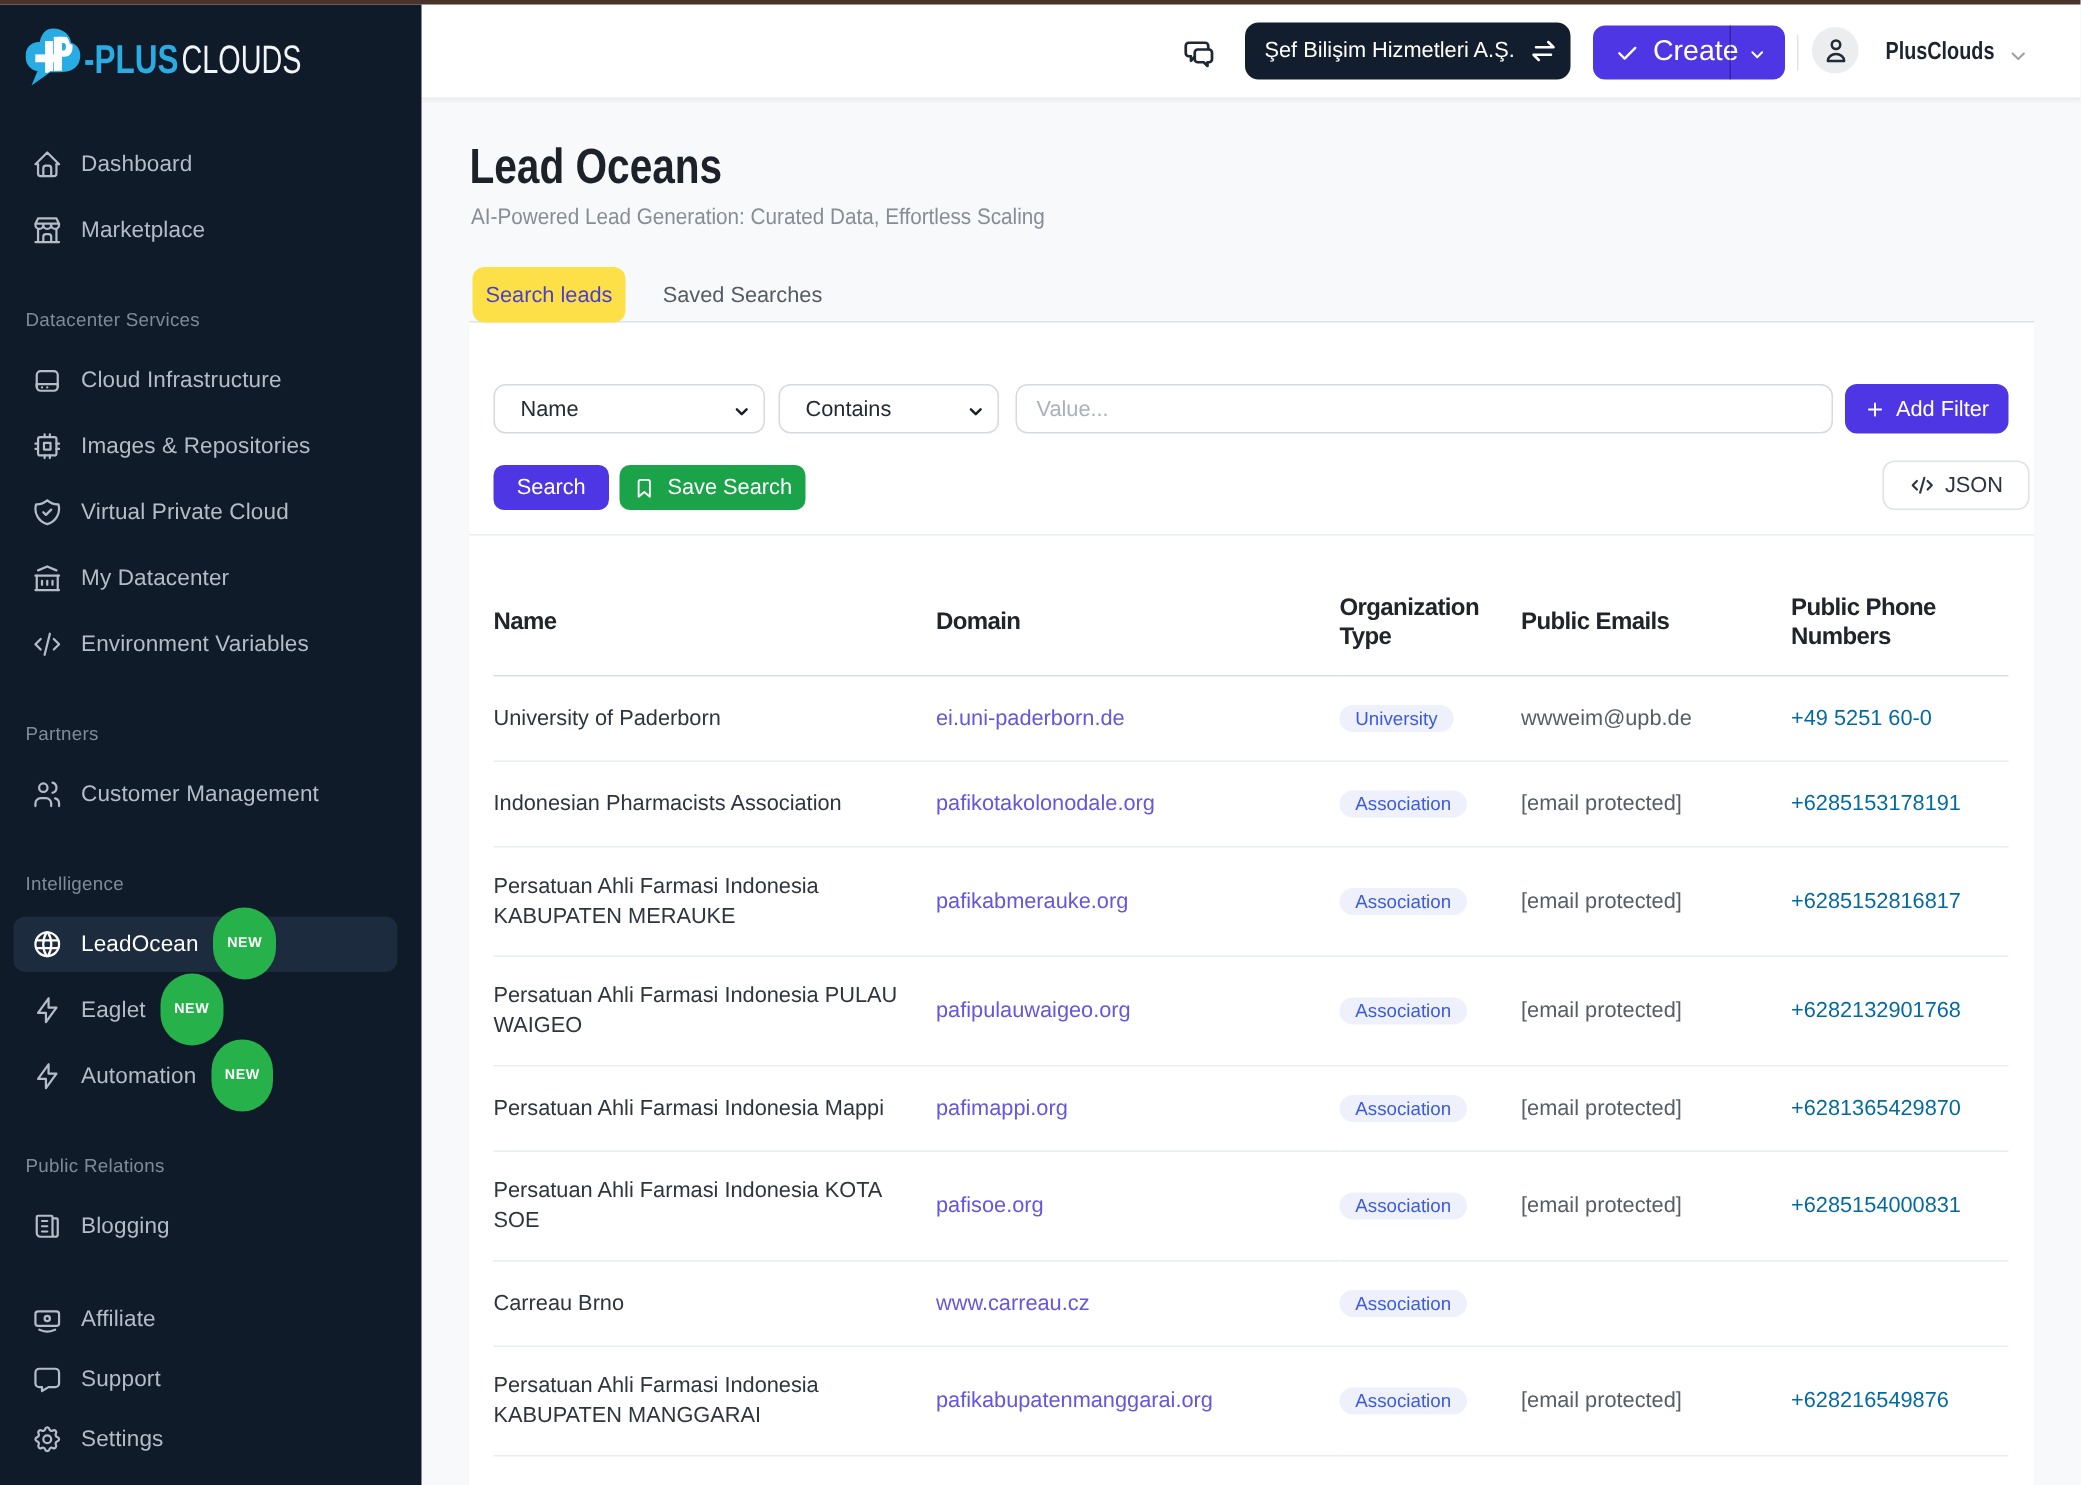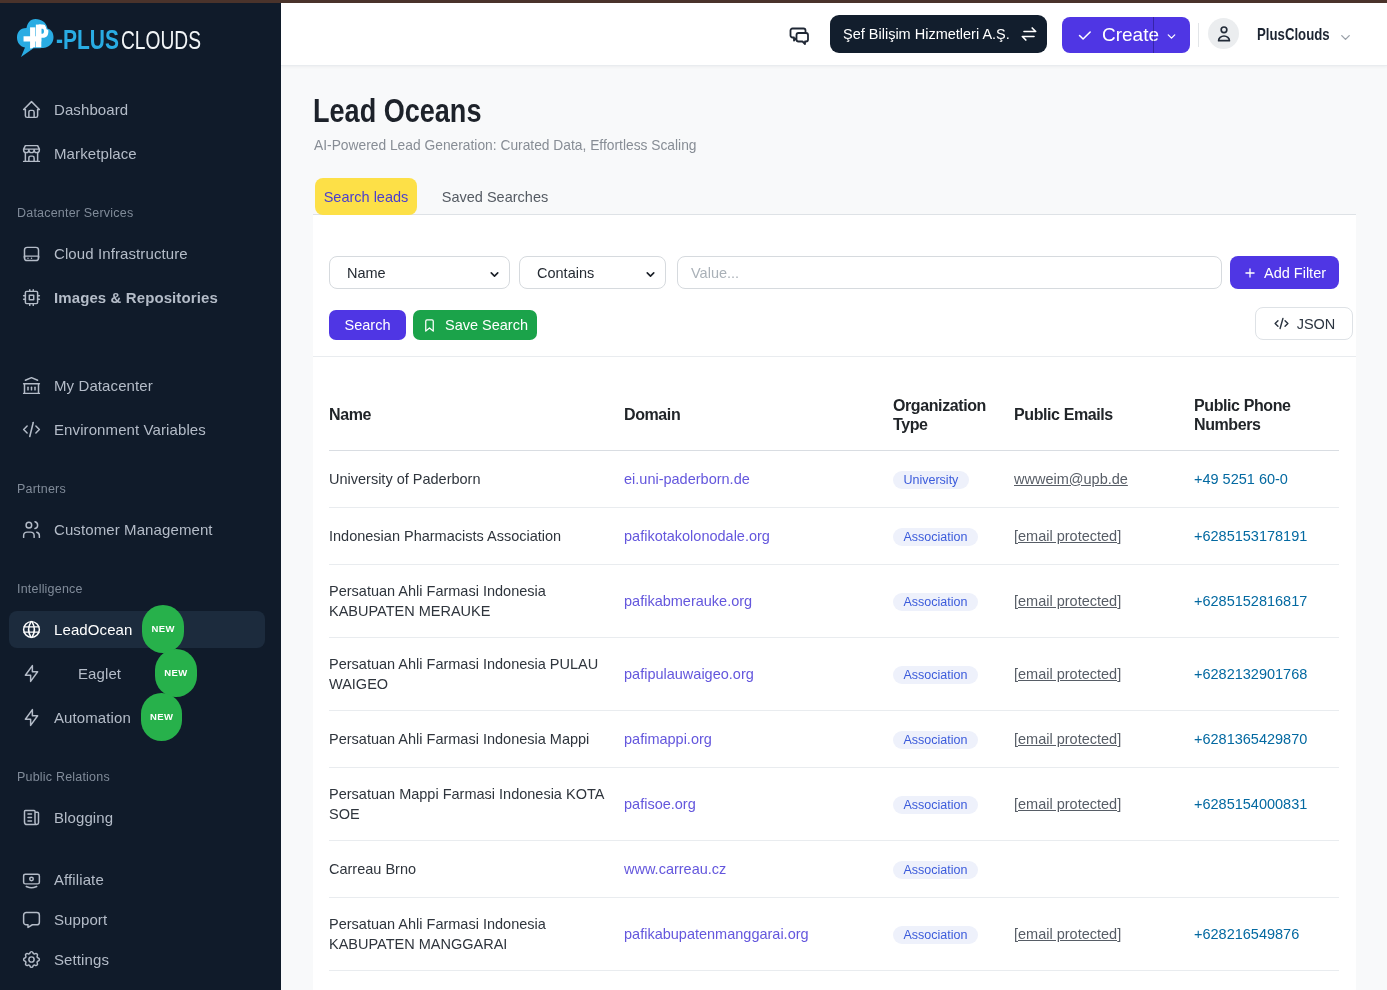--- a/index.html
+++ b/index.html
@@ -31,21 +31,21 @@
   .addfilter { position:absolute; left:1230px; top:256px; width:109px; height:33px; background:#4f36e4; border-radius:8px; color:#fff; font-size:14.5px; display:flex; align-items:center; justify-content:center; }
   .searchbtn { position:absolute; left:329px; top:310px; width:77px; height:30px; background:#4f36e4; border-radius:7px; color:#fff; font-size:14.5px; display:flex; align-items:center; justify-content:center; }
   .savebtn { position:absolute; left:413px; top:310px; width:124px; height:30px; background:#1ba34a; border-radius:7px; color:#fff; font-size:14.5px; display:flex; align-items:center; justify-content:center; }
   .jsonbtn { position:absolute; left:1255px; top:307px; width:98px; height:33px; background:#fff; border:1px solid #dee2e6; border-radius:8px; color:#2b3440; font-size:14.5px; display:flex; align-items:center; justify-content:center; }
   .divider { position:absolute; left:313px; top:356px; width:1043px; height:1px; background:#e9ecef; }
   
   table.lead { position:absolute; left:329px; top:380px; width:1010px; border-collapse:collapse; table-layout:fixed; }
   table.lead th { text-align:left; font-size:16px; letter-spacing:-0.4px; font-weight:bold; color:#212529; vertical-align:middle; border-bottom:1px solid #d9dde2; height:70px; padding:0 14px 0 0; line-height:19px; }
   table.lead td { font-size:14.5px; color:#2f353d; vertical-align:middle; border-bottom:1px solid #e9ecef; padding:0 14px 0 0; line-height:20px; }
   table.lead td.dom { color:#6457dd; }
-  table.lead td.em { color:#575d66;text-decoration:underline; }
+  table.lead td.em { color:#575d66; }
   table.lead td.ph { color:#0369a1; }
   .badge { display:inline-block; background:#eef1fb; color:#3b5bdb; font-size:12.5px; border-radius:999px; padding:2px 10.5px; line-height:14px; }
   tr.r1 td { height:57px; }
   tr.r2 td { height:73px; }
   svg { display:block; }
 </style>
 </head>
 <body>
 <div class="topstrip"></div>
 
@@ -98,37 +98,46 @@
         <svg width="21" height="21" viewBox="0 0 24 24" fill="none" stroke="#b4bcc8" stroke-width="1.7" stroke-linecap="round" stroke-linejoin="round">
           <path d="M4 17v-9a3 3 0 0 1 3 -3h10a3 3 0 0 1 3 3v9"></path>
           <path d="M4 15h16"></path>
           <path d="M4 15v2a3 3 0 0 0 3 3h10a3 3 0 0 0 3 -3v-2"></path>
           <path d="M8 17.5h0.01"></path>
           <path d="M12 17.5h0.01"></path>
         </svg>
       </span>
     <span class="tx">Cloud Infrastructure</span>
   </div>
-  <div class="sitem" style="top:272px;font-weight:bold;">
+  <div class="sitem" style="top:272px;">
     <span class="ic">
         <svg width="21" height="21" viewBox="0 0 24 24" fill="none" stroke="#b4bcc8" stroke-width="1.7" stroke-linecap="round" stroke-linejoin="round">
           <rect x="5" y="5" width="14" height="14" rx="1.5"></rect>
           <rect x="9.5" y="9.5" width="5" height="5"></rect>
           <path d="M3 10h2"></path>
           <path d="M3 14h2"></path>
           <path d="M10 3v2"></path>
           <path d="M14 3v2"></path>
           <path d="M21 10h-2"></path>
           <path d="M21 14h-2"></path>
           <path d="M10 21v-2"></path>
           <path d="M14 21v-2"></path>
         </svg>
       </span>
     <span class="tx">Images &amp; Repositories</span>
   </div>
+  <div class="sitem" style="top:316px;">
+    <span class="ic">
+        <svg width="21" height="21" viewBox="0 0 24 24" fill="none" stroke="#b4bcc8" stroke-width="1.7" stroke-linecap="round" stroke-linejoin="round">
+          <path d="M12 3a12 12 0 0 0 8.5 3a12 12 0 0 1 -8.5 15a12 12 0 0 1 -8.5 -15a12 12 0 0 0 8.5 -3"></path>
+          <path d="M9 12l2 2l4 -4"></path>
+        </svg>
+      </span>
+    <span class="tx">Virtual Private Cloud</span>
+  </div>
   <div class="sitem" style="top:360px;">
     <span class="ic">
         <svg width="21" height="21" viewBox="0 0 24 24" fill="none" stroke="#b4bcc8" stroke-width="1.7" stroke-linecap="round" stroke-linejoin="round">
           <path d="M3 21l18 0"></path>
           <path d="M3 10l18 0"></path>
           <path d="M5 6l7 -3l7 3"></path>
           <path d="M4 10l0 11"></path>
           <path d="M20 10l0 11"></path>
           <path d="M8 14l0 3"></path>
           <path d="M12 14l0 3"></path>
@@ -166,21 +175,21 @@
           <circle cx="12" cy="12" r="9"></circle>
           <path d="M3.6 9h16.8"></path>
           <path d="M3.6 15h16.8"></path>
           <path d="M11.5 3a17 17 0 0 0 0 18"></path>
           <path d="M12.5 3a17 17 0 0 1 0 18"></path>
         </svg>
       </span>
     <span class="tx">LeadOcean</span>
       <span class="newbadge">NEW</span>
   </div>
-  <div class="sitem" style="top:648px;gap:24px;">
+  <div class="sitem" style="top:648px;">
     <span class="ic">
         <svg width="21" height="21" viewBox="0 0 24 24" fill="none" stroke="#b4bcc8" stroke-width="1.7" stroke-linecap="round" stroke-linejoin="round">
           <path d="M13 3l0 7l6 0l-8 11l0 -7l-6 0l8 -11"></path>
         </svg>
       </span>
     <span class="tx">Eaglet</span>
       <span class="newbadge">NEW</span>
   </div>
   <div class="sitem" style="top:692px;">
     <span class="ic">
@@ -352,21 +361,21 @@
         <td class="ph">+6282132901768</td>
       </tr>
   <tr class="r1">
         <td>Persatuan Ahli Farmasi Indonesia Mappi</td>
         <td class="dom">pafimappi.org</td>
         <td><span class="badge">Association</span></td>
         <td class="em">[email protected]</td>
         <td class="ph">+6281365429870</td>
       </tr>
   <tr class="r2">
-        <td>Persatuan Mappi Farmasi Indonesia KOTA SOE</td>
+        <td>Persatuan Ahli Farmasi Indonesia KOTA SOE</td>
         <td class="dom">pafisoe.org</td>
         <td><span class="badge">Association</span></td>
         <td class="em">[email protected]</td>
         <td class="ph">+6285154000831</td>
       </tr>
   <tr class="r1">
         <td>Carreau Brno</td>
         <td class="dom">www.carreau.cz</td>
         <td><span class="badge">Association</span></td>
         <td class="em"></td>

